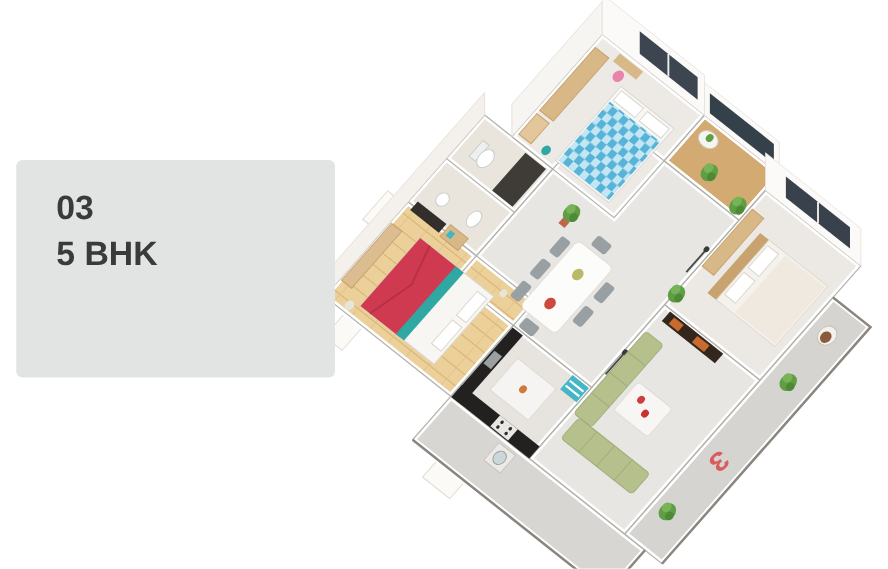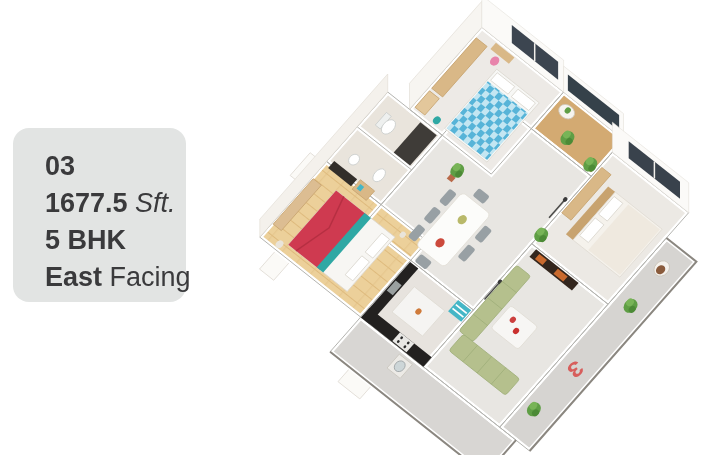--- a/index.html
+++ b/index.html
@@ -1,20 +1,20 @@
 <!DOCTYPE html>
 <html><head>
 <meta charset="utf-8">
 <style>
   html,body{margin:0;padding:0;background:#ffffff;}
   #stage{position:relative;width:710px;height:455px;background:#ffffff;overflow:hidden;
          font-family:"Liberation Sans",sans-serif;}
   #plan-svg{position:absolute;left:0;top:0;}
-  .card{position:absolute;left:13px;top:128px;width:173px;height:174px;
-        background:#e2e4e3;border-radius:16px;box-sizing:border-box;
+  .card{position:absolute;left:13px;top:128px;width:255px;height:174px;
+        background:#e2e4e3;border-radius:5px;box-sizing:border-box;
         padding:20px 10px 12px 32px;color:#3a3a3c;}
   .card .row{font-size:27px;line-height:37px;font-weight:700;white-space:nowrap;}
   .card .unit-italic{font-style:italic;font-weight:400;}
   .card .reg{font-weight:400;}
   
   .wall{fill:none;stroke:#ffffff;stroke-width:5;vector-effect:non-scaling-stroke;stroke-linejoin:miter;}
   .edge{fill:none;stroke:#b4b4b0;stroke-width:1;vector-effect:non-scaling-stroke;}
   .rail{fill:none;stroke:#8b8780;stroke-width:2;vector-effect:non-scaling-stroke;}
   .trim{fill:none;stroke:#55433a;stroke-width:2.5;vector-effect:non-scaling-stroke;}
 </style>
@@ -243,25 +243,17 @@
       <polygon points="628.7,158.2 680,198.8 680,181.8 628.7,141.2" fill="#39424c"></polygon>
       <line x1="654.4" y1="178.5" x2="654.4" y2="161.5" stroke="#f0eeea" stroke-width="1.5"></line>
     </g>
   </svg>
 
   <div class="card">
     <div class="row">
       <span>03</span>
     </div>
     <div class="row">
-      <span>1677.5</span>
-      <span class="unit-italic">Sft.</span>
-    </div>
-    <div class="row">
       <span>5 BHK</span>
     </div>
-    <div class="row">
-      <span>East</span>
-      <span class="reg">Facing</span>
-    </div>
   </div>
 
 </div>
 
 </body></html>

